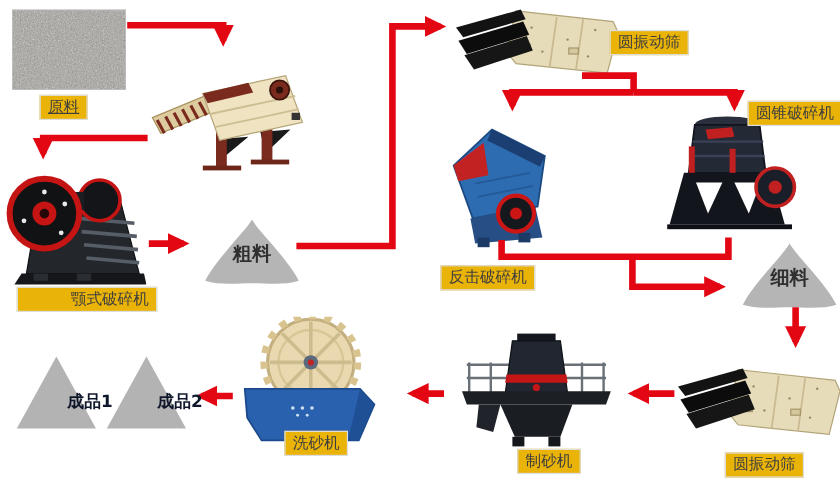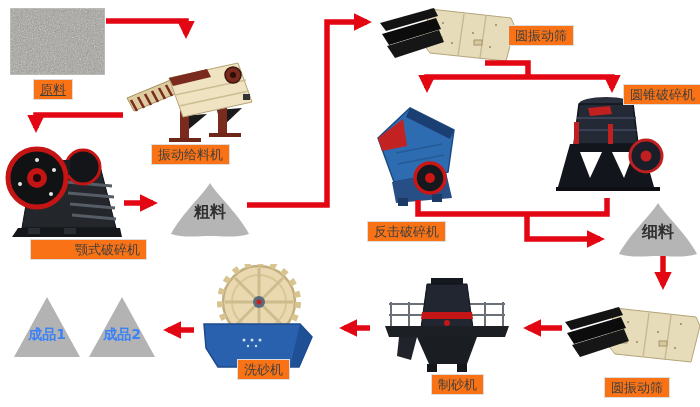--- a/index.html
+++ b/index.html
@@ -1,26 +1,26 @@
 <!DOCTYPE html>
 <html><head>
 <meta charset="utf-8">
 <style>
   html,body{margin:0;padding:0;background:#fff;}
   .stage{position:relative;width:700px;height:407px;background:#fff;overflow:hidden;
          font-family:"DejaVu Sans","Liberation Sans",sans-serif;}
   .arrows{position:absolute;left:0;top:0;z-index:6;pointer-events:none;}
   .machine{position:absolute;z-index:2;}
-  .lbl{position:absolute;z-index:10;display:inline-block;background:#f97316;
+  .lbl{position:absolute;z-index:10;display:inline-block;background:#eab308;
        border:1px solid #ddd;color:#3f3f3f;font-size:13px;line-height:17px;
        padding:1px 6px;white-space:nowrap;}
   .pile-txt{position:absolute;z-index:8;color:#2f2f2f;font-size:16px;font-weight:700;
        white-space:nowrap;transform:translate(-50%,-50%);}
-  .tri-txt{position:absolute;z-index:8;color:#3b82f6;font-size:14px;font-weight:600;
-       white-space:nowrap;transform:translate(-50%,-50%);}
+  .tri-txt{position:absolute;z-index:8;color:#0f172a;font-size:14px;font-weight:600;
+       white-space:nowrap;transform:translate(-50%,-50%);margin-left:28px;}
 </style>
 </head>
 <body>
 
 <div class="stage">
 
   <svg class="arrows" width="700" height="407" viewBox="0 0 700 407">
     <defs>
       <marker id="ah" markerWidth="3.6" markerHeight="3.4" refX="2.4" refY="1.6" orient="auto" markerUnits="strokeWidth">
         <path d="M0,0 L3.3,1.6 L0,3.2 Z" fill="#e30613"></path>
@@ -73,21 +73,20 @@
       <line x1="47" y1="32" x2="53" y2="43"></line>
     </g>
     <polygon points="44,28 113,13 127,52 58,67" fill="#efe3c1" stroke="#b5a376" stroke-width="1"></polygon>
     <line x1="50" y1="45" x2="121" y2="30" stroke="#cdbd92" stroke-width="1.5"></line>
     <line x1="54" y1="56" x2="124" y2="41" stroke="#cdbd92" stroke-width="1.5"></line>
     <polygon points="44,28 82,19 86,27 48,36" fill="#7a2b1e"></polygon>
     <circle cx="108" cy="25" r="8" fill="#7a2b1e" stroke="#3c140c" stroke-width="1.5"></circle>
     <circle cx="108" cy="25" r="3" fill="#2a0f0a"></circle>
     <rect x="118" y="44" width="7" height="6" fill="#333"></rect>
   </svg>
-  <div class="lbl" style="left:151px;top:144px;">振动给料机</div>
 
   <svg class="machine" style="left:4px;top:140px;" width="118" height="100" viewBox="0 0 118 100">
     <polygon points="30,18 96,26 112,88 18,88" fill="#23262a" stroke="#0f1113" stroke-width="1"></polygon>
     <g stroke="#565d66" stroke-width="3">
       <line x1="62" y1="42" x2="108" y2="46"></line>
         <line x1="64" y1="53" x2="110" y2="57"></line>
       <line x1="66" y1="64" x2="111" y2="68"></line>
         <line x1="68" y1="75" x2="112" y2="79"></line>
     </g>
     <polygon points="14,88 116,88 118,97 8,97" fill="#15171a"></polygon>
@@ -98,21 +97,21 @@
     <circle cx="33" cy="38" r="29" fill="#101214" stroke="#c41414" stroke-width="5"></circle>
     <circle cx="33" cy="38" r="10" fill="#c41414"></circle>
     <circle cx="33" cy="38" r="4" fill="#26070a"></circle>
     <g fill="#e8e8e8">
       <circle cx="33" cy="20" r="2"></circle>
         <circle cx="16" cy="44" r="2"></circle>
       <circle cx="47" cy="54" r="2"></circle>
         <circle cx="50" cy="30" r="2"></circle>
     </g>
   </svg>
-  <div class="lbl" style="left:30px;top:239px;padding-left:44px;">颚式破碎机</div>
+  <div class="lbl" style="left:14px;top:239px;padding-left:44px;">颚式破碎机</div>
 
   <svg class="machine" style="left:168px;top:180px;" width="84" height="58" viewBox="0 0 84 58">
     <path d="M42,3 C46,10 56,20 64,30 C71,38 78,48 81,54 C69,58 53,56 42,56 C31,56 15,58 3,54 C6,48 13,38 20,30 C28,20 38,10 42,3 Z" fill="#b5b5b5"></path>
   </svg>
   <div class="pile-txt" style="left:210px;top:212px;">粗料</div>
 
   <svg class="machine" style="left:378px;top:3px;" width="138" height="64" viewBox="0 0 138 64">
     <polygon points="52,6 133,15 137,24 128,58 52,50 44,40" fill="#e7dcba" stroke="#b3a478" stroke-width="1"></polygon>
     <line x1="86" y1="11" x2="80" y2="53" stroke="#c9ba92" stroke-width="1.5"></line>
     <line x1="108" y1="13" x2="102" y2="55" stroke="#c9ba92" stroke-width="1.5"></line>

